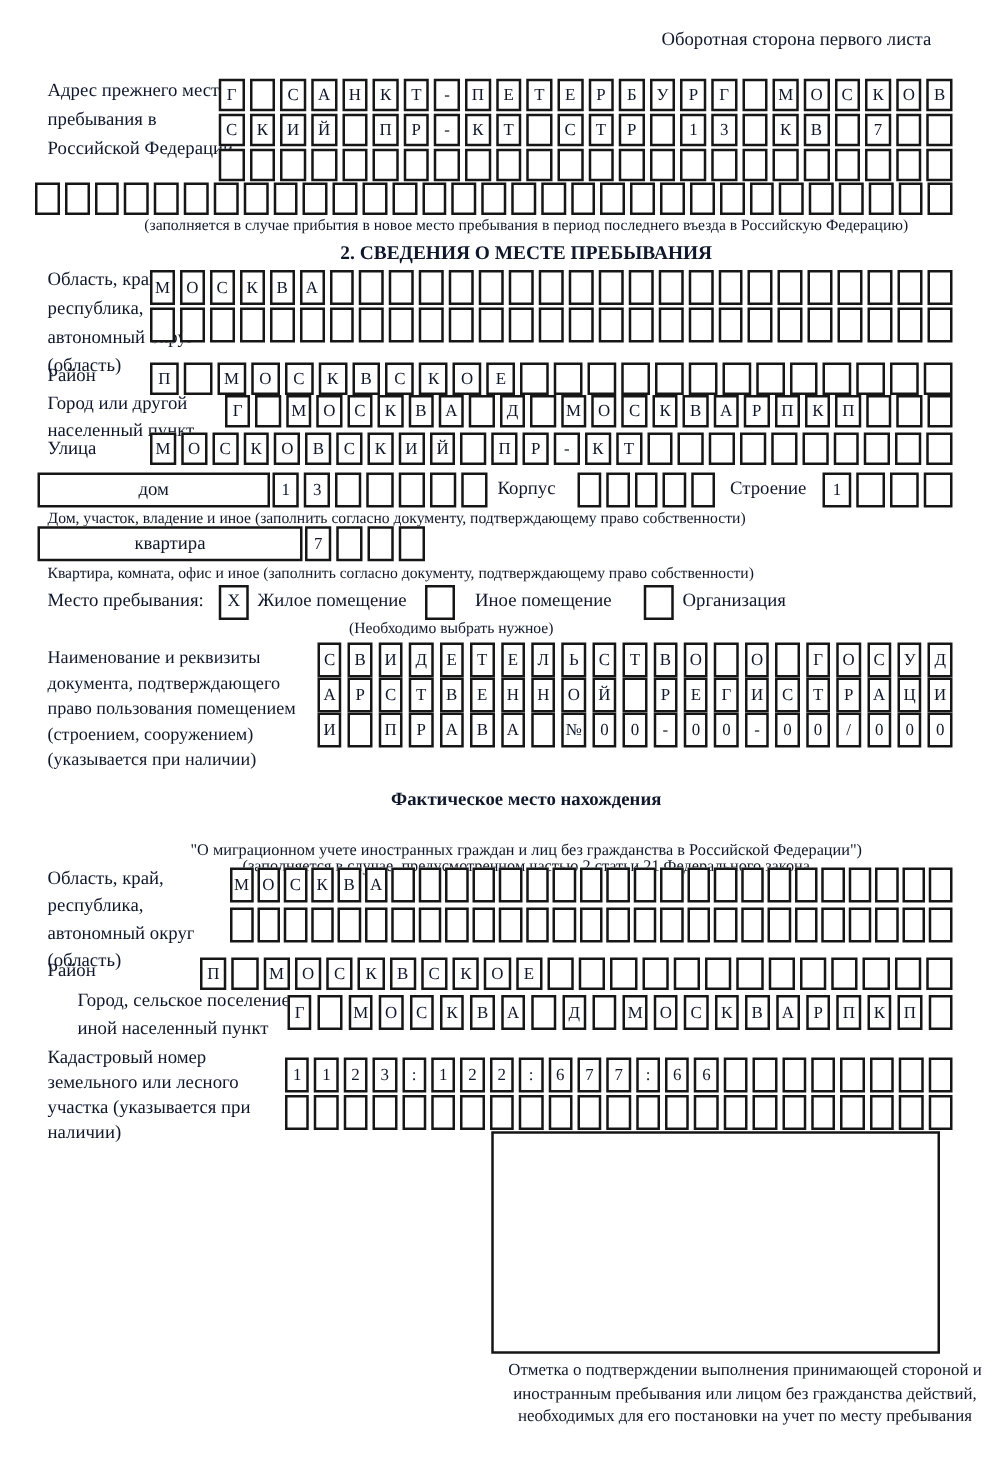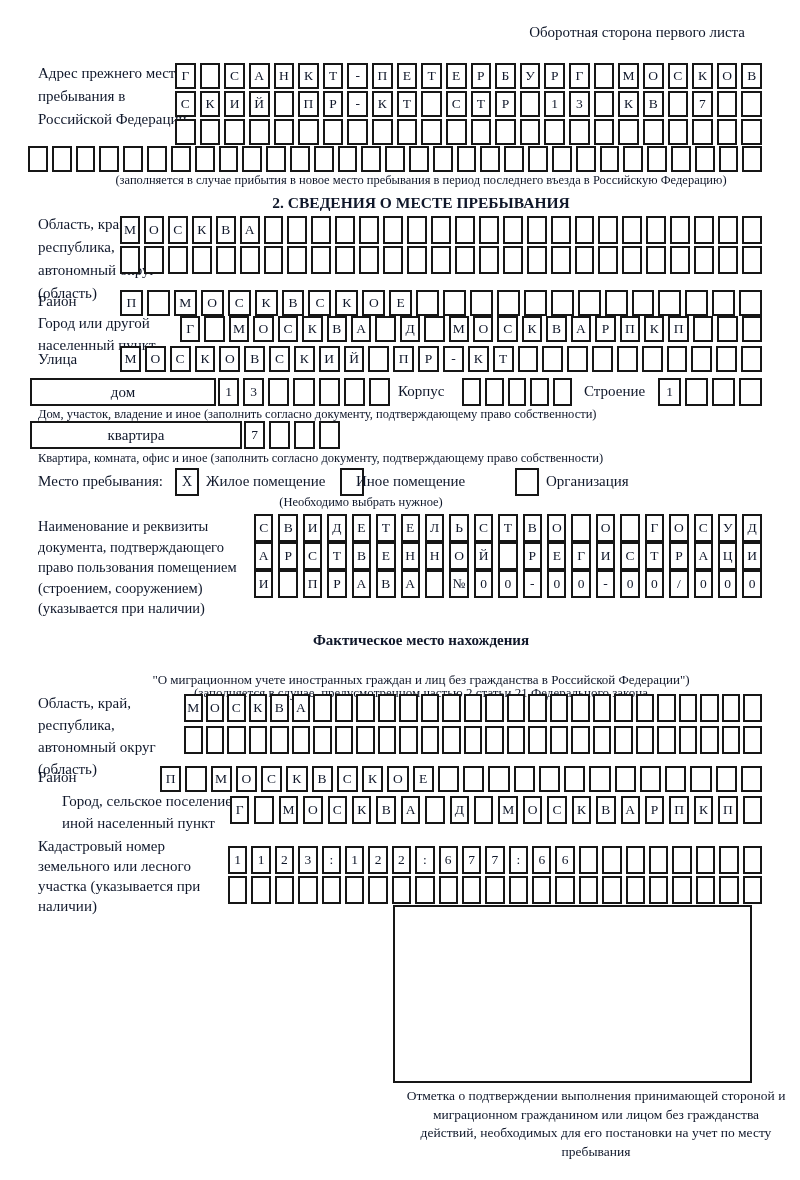--- a/index.html
+++ b/index.html
@@ -339,21 +339,21 @@
       <div class="cell"></div>
       <div class="cell"></div>
       <div class="cell"></div>
     </div>
   <div class="abs caption" style="left:38px;top:451px;">Квартира, комната, офис и иное (заполнить согласно документу, подтверждающему право собственности)</div>
 
   <div class="abs lbl" style="left:38px;top:470px;">Место пребывания:</div>
   <div class="abs chk" style="left:175px;top:468px;">X</div>
   <div class="abs lbl" style="left:206px;top:470px;">Жилое помещение</div>
   <div class="abs chk" style="left:340px;top:468px;"></div>
-  <div class="abs lbl" style="left:356px;top:470px;">Иное помещение</div>
+  <div class="abs lbl" style="left:380px;top:470px;">Иное помещение</div>
   <div class="abs chk" style="left:515px;top:468px;"></div>
   <div class="abs lbl" style="left:546px;top:470px;">Организация</div>
   <div class="abs caption center" style="left:100px;top:495px;width:480px;">(Необходимо выбрать нужное)</div>
 
   <div class="abs" style="left:38px;top:516px;width:212px;font-size:14.5px;line-height:20.5px;">Наименование и реквизиты документа, подтверждающего право пользования помещением (строением, сооружением) (указывается при наличии)</div>
   <div class="abs cells h24" style="left:254px;top:514px;width:508px;gap:5px;">
       <div class="cell">С</div>
       <div class="cell">В</div>
       <div class="cell">И</div>
       <div class="cell">Д</div>
@@ -586,15 +586,15 @@
       <div class="cell"></div>
       <div class="cell"></div>
       <div class="cell"></div>
       <div class="cell"></div>
       <div class="cell"></div>
       <div class="cell"></div>
       <div class="cell"></div>
     </div>
 
   <div class="abs bigbox" style="left:393px;top:905px;width:355px;height:174px;"></div>
-  <div class="abs center" style="left:383px;top:1087px;width:384px;font-size:13.5px;line-height:18.5px;">Отметка о подтверждении выполнения принимающей стороной и миграционном гражданином или лицом без гражданства действий, необходимых для его постановки на учет по месту пребывания</div>
+  <div class="abs center" style="left:383px;top:1087px;width:384px;font-size:13.5px;line-height:18.5px;">Отметка о подтверждении выполнения принимающей стороной и иностранным пребывания или лицом без гражданства действий, необходимых для его постановки на учет по месту пребывания</div>
 
 </div>
 
 </body></html>

